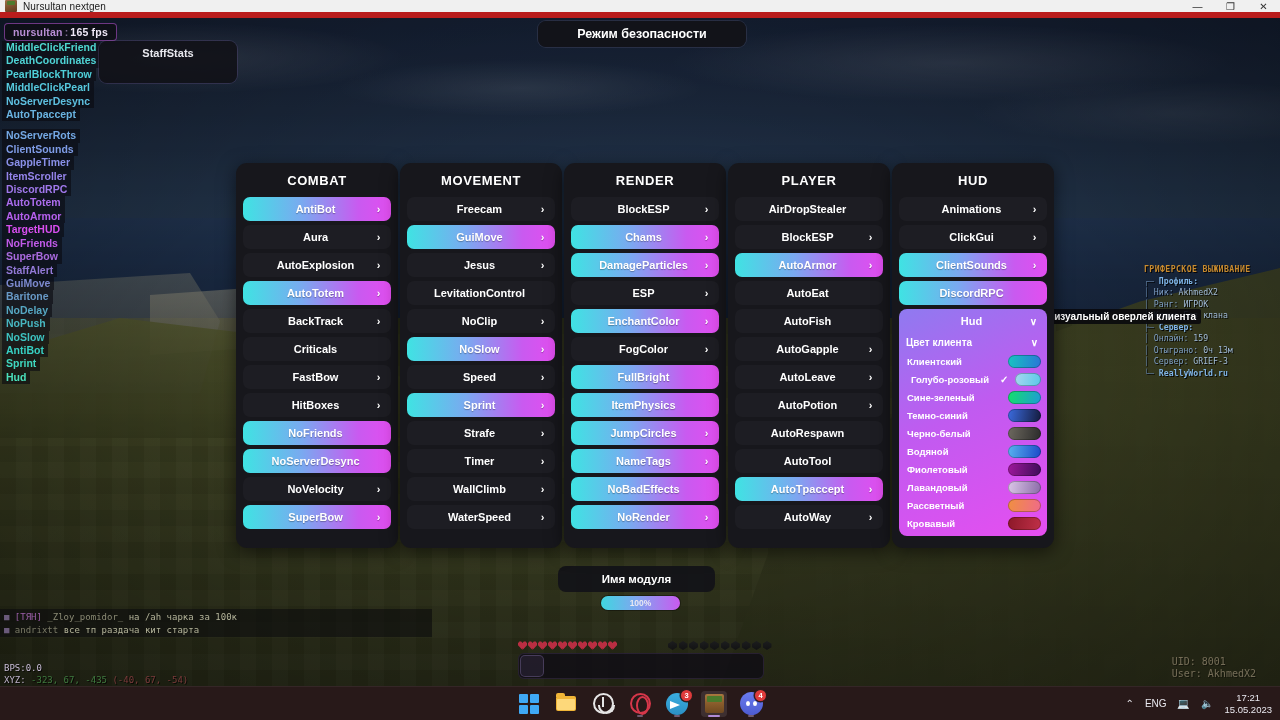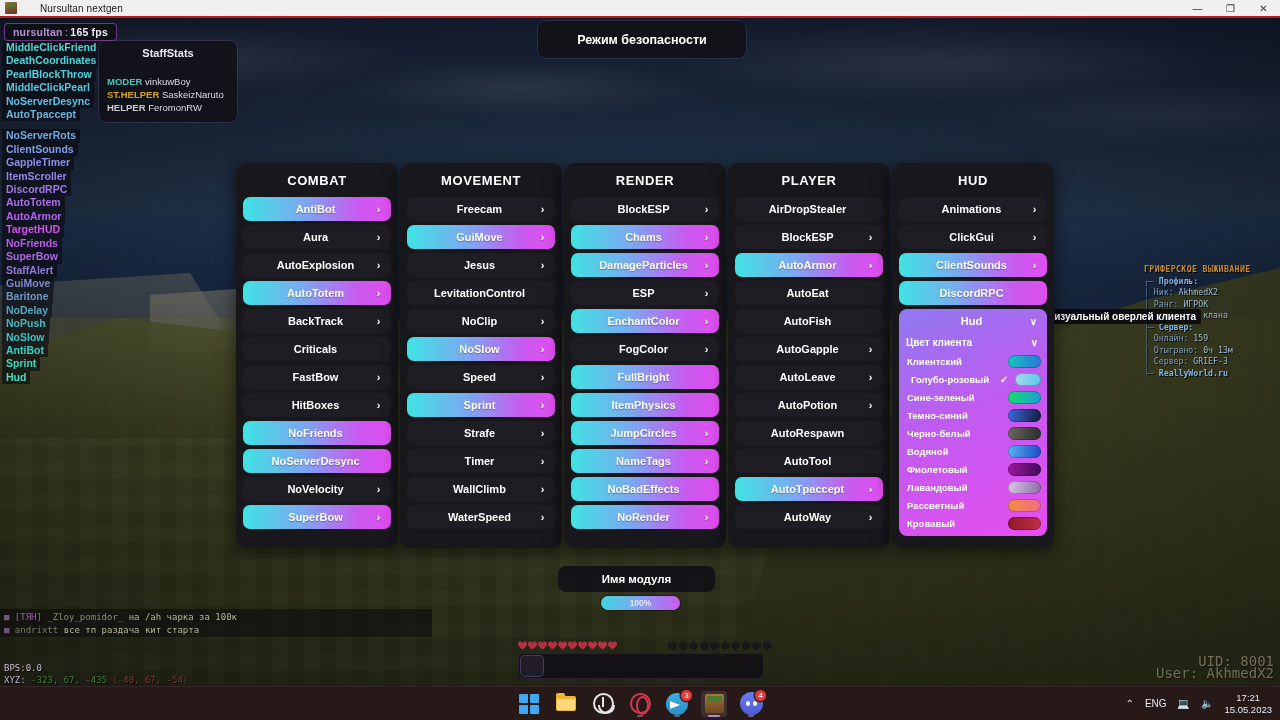--- a/index.html
+++ b/index.html
@@ -7,21 +7,21 @@
   body {
     font-family:"Liberation Sans", sans-serif;
     background:#0c1118;
     position:relative;
   }
 
   
   #titlebar{
     position:absolute; left:0; top:0; width:1280px; height:18px;
     background:#f0f0f0; display:flex; align-items:center;
-    border-bottom:2px solid #b91c1c; z-index:60;gap:17px;
+    border-bottom:6px solid #b91c1c; z-index:60;
   }
   #titlebar .tb-icon{
     width:12px;height:12px;margin:0 6px 0 5px;
     background:linear-gradient(160deg,#a0714a 0%, #7b4f2d 55%, #5e3a1f 100%);
     border-radius:1px; position:relative;
   }
   #titlebar .tb-icon:after{
     content:""; position:absolute; left:2px; top:1px; width:8px;height:4px;
     background:#4e7a2d; border-radius:1px;
   }
@@ -134,21 +134,21 @@
     text-align:center; font-size:11px; font-weight:bold;
     color:#e8e8ee; margin-bottom:16px;
   }
   #staffstats .ss-row{
     font-size:9.5px; line-height:13px; white-space:nowrap;
   }
   #staffstats .ss-nick{ color:#ddddE3; }
 
   
   #safemode{
-    position:absolute; left:538px; top:21px; width:208px; height:37px;
+    position:absolute; left:538px; top:21px; width:208px; height:26px;
     background:rgba(18,18,24,.92); border-radius:8px;
     display:flex; align-items:center; justify-content:center;
     color:#fff; font-size:12.5px; font-weight:bold;
     z-index:18;
     box-shadow:0 0 0 1px rgba(90,90,120,.3);
   }
 
   
   #clickgui{
     position:absolute; left:236px; top:163px; z-index:30;
@@ -308,24 +308,23 @@
     border-radius:6px; z-index:14;
     box-shadow:inset 0 0 0 1px rgba(90,70,120,.3);
   }
   #hotbar .slot-sel{
     position:absolute;left:2px;top:2px;width:24px;height:22px;
     border-radius:5px; background:rgba(60,50,80,.35);
     box-shadow:inset 0 0 0 1px rgba(140,120,180,.35);
   }
 
   #uidinfo{
-    position:absolute;right:6px;top:656px;z-index:14;
-    text-align:right;
+    position:absolute;right:24px;top:656px;z-index:14;
     font-family:"DejaVu Sans Mono", monospace;
-    font-size:14px; line-height:11.5px;
+    font-size:10px; line-height:11.5px;
     color:#b9a98f; opacity:.55;
     text-shadow:1px 1px 0 rgba(0,0,0,.7);
   }
 
   
   #taskbar{
     position:absolute;left:0;top:686px;width:1280px;height:34px;
     background:rgba(42,26,26,.94);
     backdrop-filter:blur(6px);
     display:flex;align-items:center; z-index:50;
@@ -463,25 +462,20 @@
     <div class="mod" style="color: rgb(86, 167, 194);">NoDelay</div>
     <div class="mod" style="color: rgb(71, 182, 192);">NoPush</div>
     <div class="mod" style="color: rgb(61, 194, 192);">NoSlow</div>
     <div class="mod" style="color: rgb(55, 208, 196);">AntiBot</div>
     <div class="mod" style="color: rgb(63, 216, 192);">Sprint</div>
     <div class="mod" style="color: rgb(74, 224, 188);">Hud</div>
   </div>
 
 <div id="staffstats">
   <div class="ss-title">StaffStats</div>
-  <div id="staff-rows">
-      <div class="ss-row"><span style="color: rgb(70, 200, 192); font-weight: bold;">MODER</span><span class="ss-nick"> vinkuwBoy</span></div>
-      <div class="ss-row"><span style="color: rgb(216, 163, 28); font-weight: bold;">ST.HELPER</span><span class="ss-nick"> SaskeizNaruto</span></div>
-      <div class="ss-row"><span style="color: rgb(201, 201, 207); font-weight: bold;">HELPER</span><span class="ss-nick"> FeromonRW</span></div>
-    </div>
 </div>
 
 <div id="safemode">Режим безопасности</div>
 
 <div id="clickgui">
     <div class="panel">
       <div class="panel-title">COMBAT</div>
       <div class="mod-row on">
         <span class="mod-label">AntiBot</span>
         <span class="chev">›</span>

